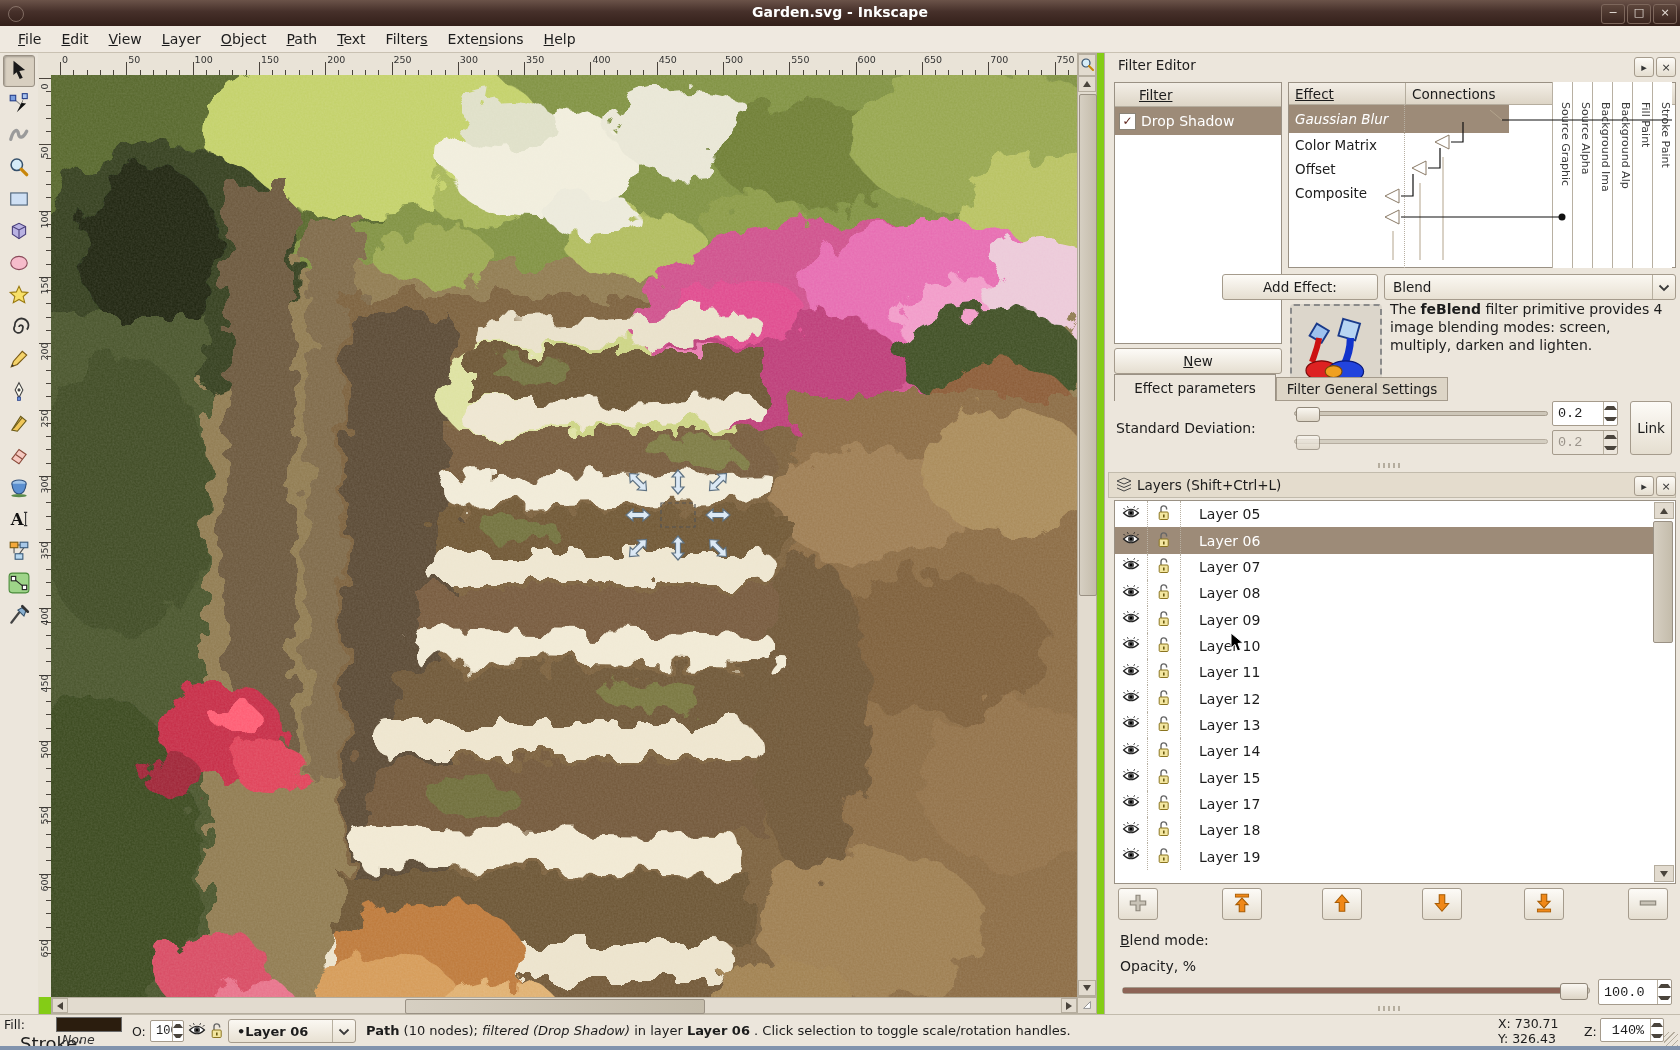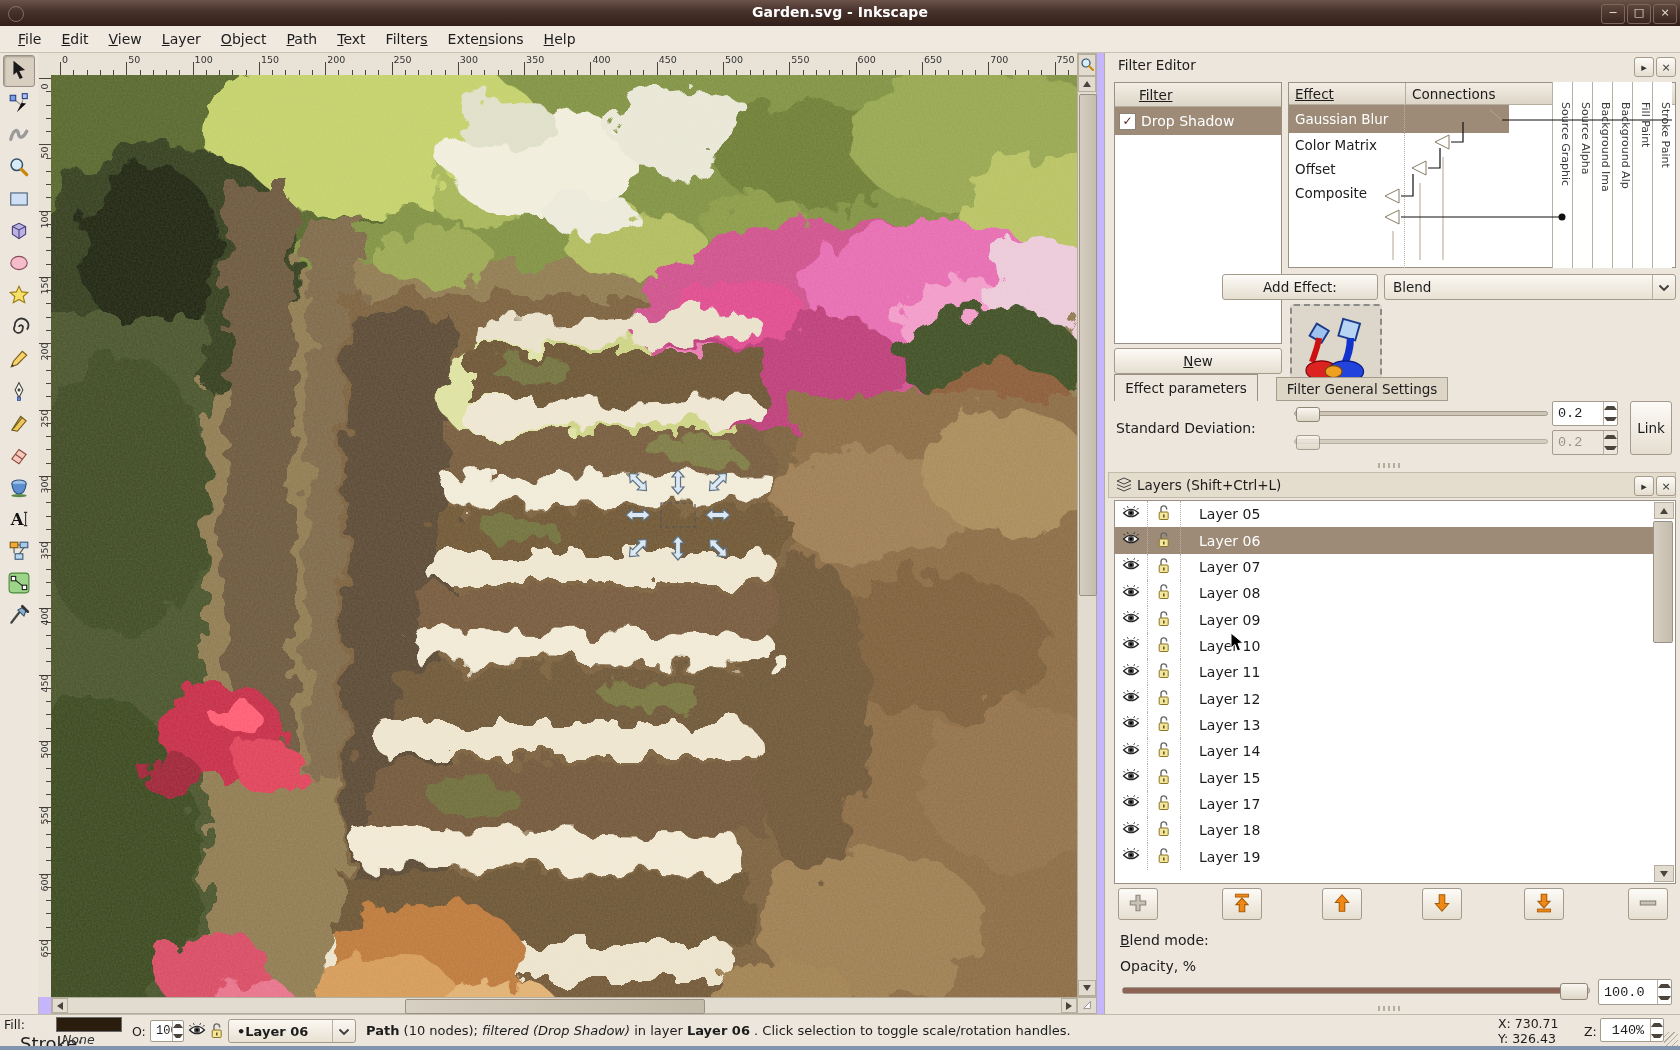--- a/index.html
+++ b/index.html
@@ -1,16 +1,16 @@
 <!DOCTYPE html>
 <html><head>
 <meta charset="utf-8">
 <style>
   html,body{margin:0;padding:0;background:#555;}
-  #app{position:relative;width:1680px;height:1050px;background:#c4b5fd;overflow:hidden;
+  #app{position:relative;width:1680px;height:1050px;background:#84cc16;overflow:hidden;
        font-family:"DejaVu Sans","Liberation Sans",sans-serif;font-size:14px;color:#1c1c1c;}
   .abs{position:absolute;}
   
   #titlebar{left:0;top:0;width:1680px;height:26px;background:linear-gradient(#6b5349,#46302a 45%,#331f19);
             color:#fff;}
   #title-text{left:0;right:0;top:4px;text-align:center;font-weight:bold;font-size:14px;}
   .winbtn{top:4px;width:22px;height:18px;border:1px solid #7d675c;border-radius:3px;
           background:linear-gradient(#5d463c,#3a251f);color:#e8e0da;font-size:11px;line-height:16px;text-align:center;}
   #window-icon{left:8px;top:6px;width:14px;height:14px;border:1.5px solid #a89488;border-radius:50%;opacity:.6;}
   
@@ -49,21 +49,21 @@
            display:flex;align-items:center;box-sizing:border-box;}
   .btn{position:absolute;display:flex;align-items:center;justify-content:center;text-align:center;
        background:linear-gradient(#fdfbf7,#e5ded0);border:1px solid #a59b8c;border-radius:3px;font-size:13.5px;box-sizing:border-box;}
   .btn u{text-decoration:underline;}
   .combo{position:absolute;background:linear-gradient(#fbf8f2,#e8e1d3);border:1px solid #a59b8c;border-radius:3px;
          display:flex;align-items:center;box-sizing:border-box;font-size:13.5px;}
   .combo .ctext{flex:1;padding-left:8px;white-space:nowrap;overflow:hidden;}
   .combo .cbtn{width:22px;align-self:stretch;border-left:1px solid #b8b0a0;display:flex;align-items:center;justify-content:center;}
   .selrow{background:#9d8b78;color:#fff;}
   .effrow{height:24px;display:flex;align-items:center;padding-left:6px;font-size:13.5px;box-sizing:border-box;}
-  .effrow.selected{background:#9d8b78;color:#fff;height:28px;}
+  .effrow.selected{background:#9d8b78;color:#fff;height:28px;font-style:italic;}
   .vlabel{position:absolute;top:82px;height:186px;width:20px;border-left:1px solid #b8b0a2;box-sizing:border-box;
           writing-mode:vertical-rl;font-size:11px;color:#3a3a3a;padding-top:20px;overflow:hidden;background:#fff;}
   .tab{position:absolute;box-sizing:border-box;font-size:13.5px;display:flex;align-items:center;justify-content:center;}
   .tab.active{background:#ece6dc;border:1px solid #9a9184;border-bottom:none;z-index:3;}
   .tab.inactive{background:#ddd5c6;border:1px solid #a59b8c;}
   .slider-track{position:absolute;height:5px;background:#cdc6b8;border:1px solid #a59b8c;border-radius:3px;box-sizing:border-box;}
   .slider-thumb{position:absolute;background:linear-gradient(#faf7f1,#ddd5c6);border:1px solid #8f8678;border-radius:3px;}
   .spin{position:absolute;border:1px solid #a59b8c;background:#fff;display:flex;box-sizing:border-box;border-radius:2px;}
   .spin .sval{flex:1;display:flex;align-items:center;padding-left:5px;font-size:13.5px;overflow:hidden;white-space:nowrap;font-family:Liberation Mono, monospace;}
   .spin .sarr{width:13px;display:flex;flex-direction:column;border-left:1px solid #b8b0a0;}
@@ -657,22 +657,25 @@
             <path d="M14 8 L24 14 L18 24 L8 18 Z" fill="#9ec2ee"></path>
             <path d="M36 4 L50 8 L46 22 L32 18 Z" fill="#b7d4f2"></path>
           </g>
           <path d="M16 20 C14 30 12 34 10 40" stroke="#cc1111" stroke-width="5" fill="none"></path>
           <path d="M42 20 C42 30 40 36 36 44" stroke="#1133cc" stroke-width="6" fill="none"></path>
           <ellipse cx="18" cy="47" rx="13" ry="8" fill="#dd2222" stroke="#7a0a0a"></ellipse>
           <ellipse cx="38" cy="48" rx="15" ry="9" fill="#2244dd" stroke="#0a1a7a"></ellipse>
           <ellipse cx="28" cy="48" rx="7" ry="5" fill="#f0a020" stroke="#7a4a0a"></ellipse>
         </svg></span>
   </div>
-
-  <div class="tab active" style="left:1114px;top:374px;width:144px;height:27px;z-index:3;">
+  <div class="abs" style="left:1390px;top:300px;width:286px;height:104px;font-size:14px;line-height:18px;z-index:2;">
+    <span>The </span><b>feBlend</b><span> filter primitive provides 4 image blending modes: screen, multiply, darken and lighten.</span>
+  </div>
+
+  <div class="tab active" style="left:1114px;top:374px;width:162px;height:27px;z-index:3;">
       <span>Effect parameters</span>
     </div>
   <div class="tab inactive" style="left:1276px;top:377px;width:172px;height:24px;z-index:2;">
       <span>Filter General Settings</span>
     </div>
 
   <div class="abs" style="left:1116px;top:420px;width:176px;font-size:14px;z-index:2;">Standard Deviation:</div>
   <div class="slider-track" style="left:1294px;top:411px;width:254px;z-index:2;"></div>
   <div class="slider-thumb" style="left:1296px;top:407px;width:22px;height:13px;z-index:3;"></div>
   <div class="slider-track" style="left:1294px;top:439px;width:254px;opacity:.75;z-index:2;"></div>

